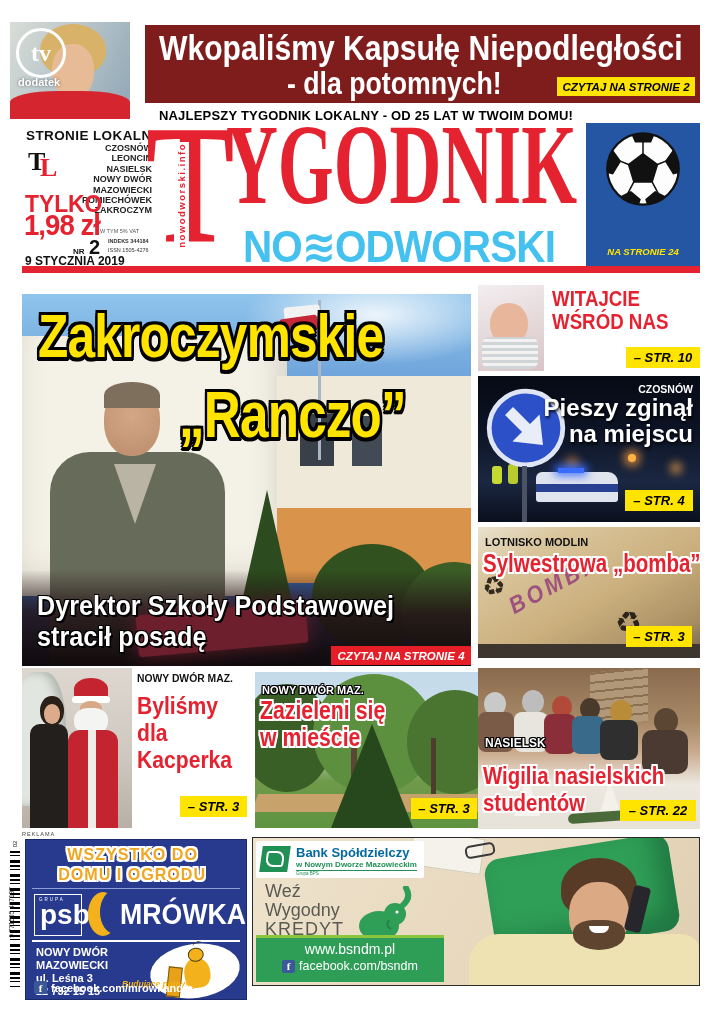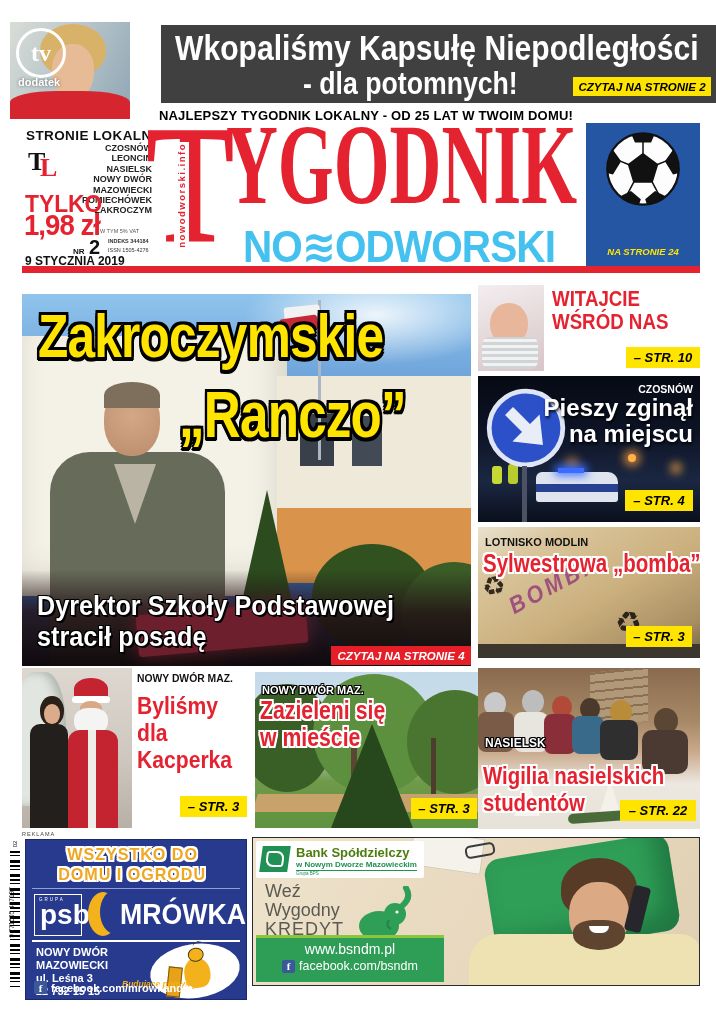--- a/index.html
+++ b/index.html
@@ -33,21 +33,21 @@
   <div class="abs photo" style="left:10px;top:22px;width:120px;height:97px;background:linear-gradient(115deg,#d8ddd6 0%,#b9c6cb 45%,#8ea6b4 100%);">
     <div class="abs" style="left:30px;top:2px;width:66px;height:52px;background:#d9b26a;border-radius:50% 50% 45% 45%;"></div>
     <div class="abs" style="left:42px;top:22px;width:42px;height:54px;background:#e6bb96;border-radius:46%;"></div>
     <div class="abs" style="left:0;bottom:0;width:120px;height:28px;background:#d5252e;border-radius:40% 40% 0 0;"></div>
     <div class="abs" style="left:6px;top:6px;width:44px;height:44px;border:3px solid #fff;border-radius:50%;display:flex;align-items:center;justify-content:center;">
       <span class="serif b wt" style="font-size:24px;">tv</span>
     </div>
     <div class="abs b wt" style="left:8px;top:54px;font-size:11px;text-shadow:0 0 3px rgba(0,0,0,.5);">dodatek</div>
   </div>
 
-  <div class="abs" style="left:161px;top:25px;width:555px;height:78px;background:#404040;">
+  <div class="abs" style="left:145px;top:25px;width:555px;height:78px;background:#7f1d1d;">
     <div class="abs b wt cx" style="left:14px;top:3px;font-size:35px;transform:scaleX(.86);">Wkopaliśmy Kapsułę Niepodległości</div>
     <div class="abs b wt cx" style="left:142px;top:41px;font-size:31px;transform:scaleX(.86);">- dla potomnych!</div>
     <div class="ref i" style="right:5px;bottom:7px;width:138px;height:19px;font-size:11.5px;">CZYTAJ NA STRONIE 2</div>
   </div>
 
   <div class="abs b" style="left:148px;top:108px;width:436px;text-align:center;font-size:13px;color:#000000;letter-spacing:.2px;">NAJLEPSZY TYGODNIK LOKALNY - OD 25 LAT W TWOIM DOMU!</div>
 
   <div class="abs b" style="left:26px;top:128px;font-size:13.5px;color:#111;letter-spacing:.4px;">STRONIE LOKALNY</div>
   <div class="abs" style="left:27px;top:147px;width:34px;height:32px;background:#fff;">
     <span class="abs b" style="left:1px;top:0px;font-size:26px;color:#111;font-family:'Liberation Serif',serif;">T</span>
@@ -289,21 +289,21 @@
     <div class="abs" style="left:216px;top:96px;width:232px;height:52px;background:#efe2b2;border-radius:30px 20px 0 0;"></div>
     <div class="abs" style="left:308px;top:20px;width:76px;height:60px;background:#573b26;border-radius:50% 50% 40% 40%;"></div>
     <div class="abs" style="left:316px;top:44px;width:60px;height:66px;background:#dba983;border-radius:46%;"></div>
     <div class="abs" style="left:320px;top:82px;width:52px;height:30px;background:#5f4430;border-radius:40% 40% 50% 50%;"></div>
     <div class="abs" style="left:336px;top:88px;width:20px;height:7px;background:#fff;border-radius:0 0 10px 10px;"></div>
     <div class="abs" style="left:376px;top:48px;width:17px;height:46px;background:#26262c;border-radius:4px;transform:rotate(14deg);"></div>
     <div class="abs" style="left:3px;top:3px;width:168px;height:37px;background:#fff;border-radius:2px;">
       <div class="abs" style="left:5px;top:5px;width:28px;height:26px;background:#209055;transform:skewX(-8deg);display:flex;align-items:center;justify-content:center;">
         <div style="width:14px;height:12px;border:2.5px solid #fff;border-radius:3px 8px 3px 8px;"></div>
       </div>
-      <div class="abs b" style="left:40px;top:4px;font-size:13px;color:#4d7c0f;">Bank Spółdzielczy</div>
+      <div class="abs b" style="left:40px;top:4px;font-size:13px;color:#0369a1;">Bank Spółdzielczy</div>
       <div class="abs b" style="left:40px;top:19px;font-size:8px;color:#209055;border-bottom:1px solid #209055;padding-bottom:1px;">w Nowym Dworze Mazowieckim</div>
       <div class="abs" style="left:40px;top:30px;font-size:4.5px;color:#209055;">Grupa BPS</div>
     </div>
     <div class="abs" style="left:12px;top:44px;color:#5a5a52;font-size:18px;line-height:19px;">
       <div>Weź</div>
       <div>Wygodny</div>
       <div style="letter-spacing:1px;">KREDYT</div>
       <div class="b cx" style="color:#209055;font-size:20px;margin-top:2px;transform:scaleX(.92);">NA SZCZĘŚCIE</div>
     </div>
     <svg class="abs" style="left:96px;top:48px;" width="66" height="62" viewBox="0 0 66 62">

